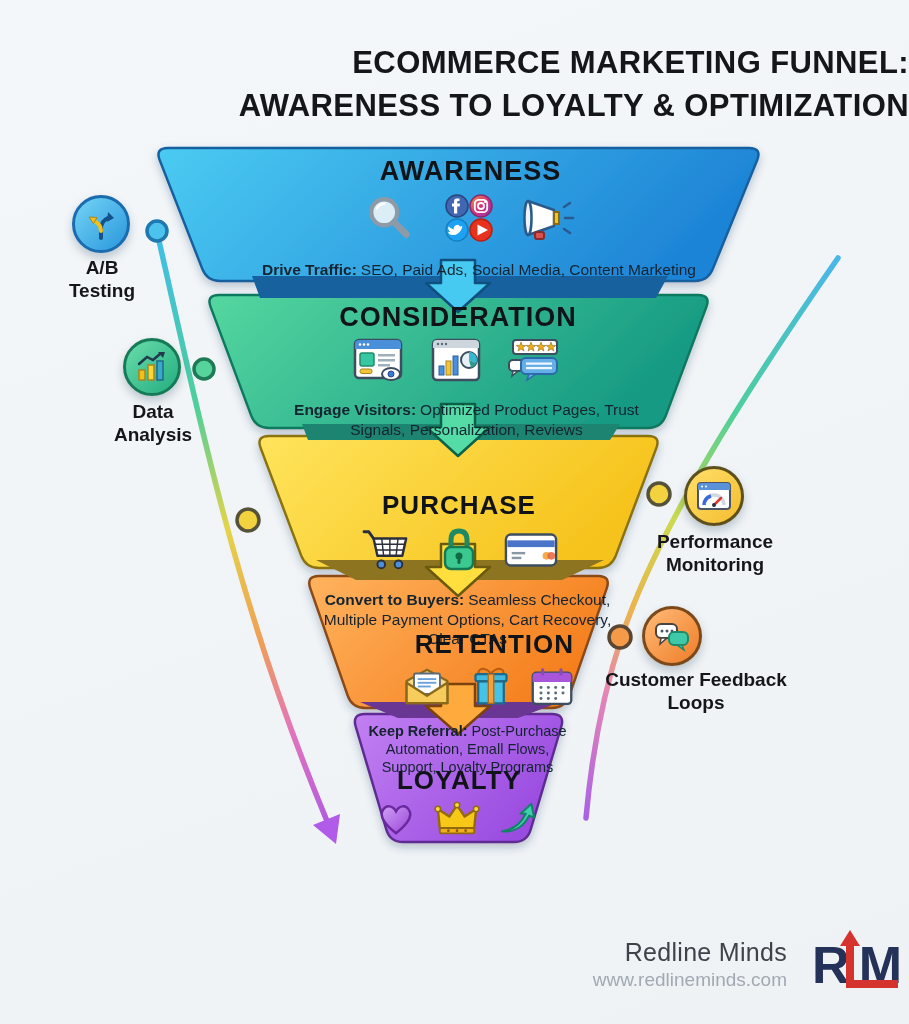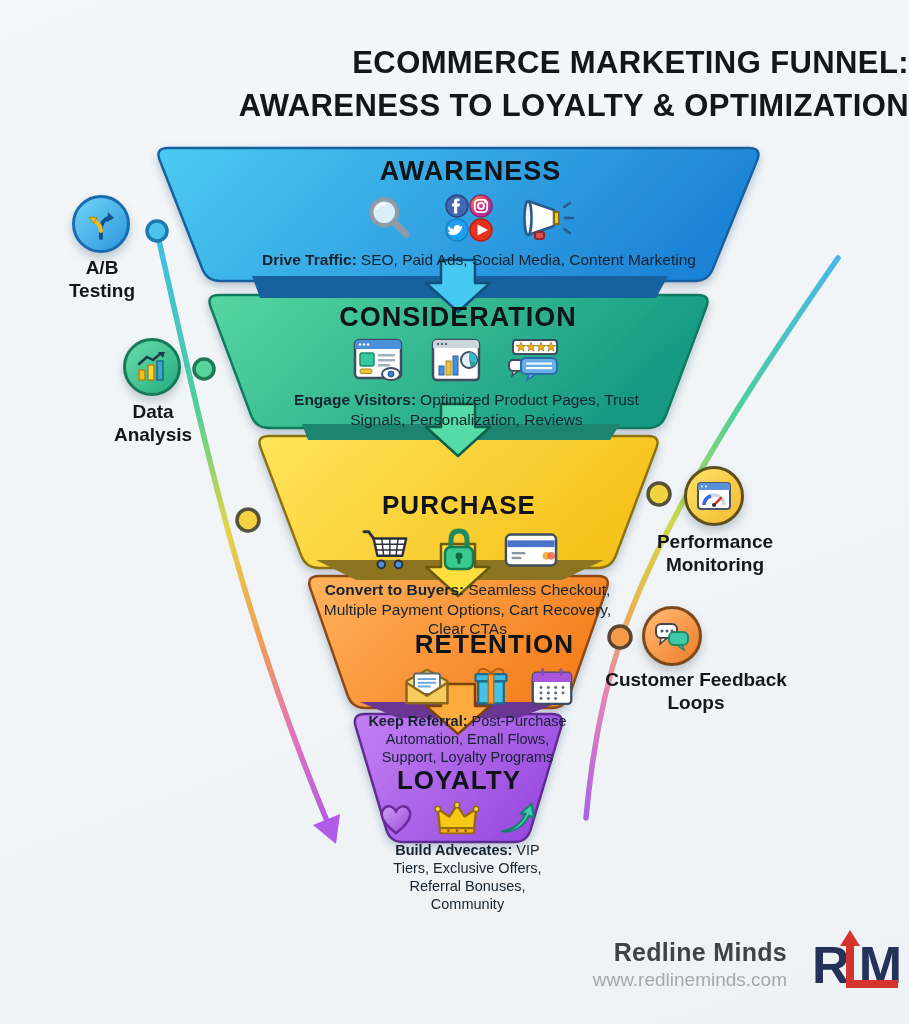--- a/index.html
+++ b/index.html
@@ -11,21 +11,21 @@
   }
   svg.bg { position:absolute; left:0; top:0; width:909px; height:1024px; }
 
   .title { position:absolute; top:42px; left:0; right:0; text-align:right;
     font-weight:800; font-size:31px; line-height:1.38; letter-spacing:.4px; color:#14161b; }
 
   .stage { position:absolute; display:flex; flex-direction:column; align-items:center;
     text-align:center; color:#15202b; }
   .stage h2 { margin:0 0 3px; font-size:27px; font-weight:800; letter-spacing:1px; color:#101418; }
   .stage .icons { display:flex; align-items:center; justify-content:center; gap:24px; margin:2px 0 5px; }
-  .stage .desc { margin:1px 0 0; font-size:15.5px; line-height:1.27; font-weight:500; color:#142330;padding-left:17px; }
+  .stage .desc { margin:11px 0 0; font-size:15.5px; line-height:1.27; font-weight:500; color:#142330;padding-left:17px; }
   .stage .desc b { font-weight:800; margin-right:4px; }
   #st0 { left:208px; top:156px; width:525px; }
   #st1 { left:253px; top:302px; width:410px; }
   #st2 { left:303px; top:442px; width:312px; }
   #st2 h2, #st3 h2, #st4 h2 { font-size:26px;margin-top:48px; }
   #st3 { left:344px; top:581px; width:230px;align-items:flex-end; }
   #st3 .desc, #st4 .desc { font-size:14.5px; line-height:1.24; }
   #st3 .icons, #st4 .icons { gap:18px; margin:1px 0 4px; }
   #st4 { left:360px; top:717px; width:198px; }
 
@@ -38,21 +38,21 @@
 
   .side-label { position:absolute; font-weight:800; font-size:19px; line-height:1.2;
     color:#15161c; text-align:center; }
   #lbl-ab   { left:66px;  top:257px; width:72px; }
   #lbl-data { left:107px; top:401px; width:92px; }
   #lbl-opt  { left:88px;  top:499px; width:160px; letter-spacing:.3px; }
   #lbl-perf { left:629px; top:531px; width:172px; }
   #lbl-cust { left:601px; top:669px; width:190px; }
 
   .footer-text { position:absolute; right:122px; top:938px; text-align:right; }
-  .brand { font-size:25px; font-weight:700; color:#3e434b; letter-spacing:.3px; }
+  .brand { font-size:25px; font-weight:400; color:#3e434b; letter-spacing:.3px; }
   .website { font-size:19px; color:#a2a9b2; margin-top:2px; }
   .logo { position:absolute; left:812px; top:928px; width:90px; height:76px; }
   .logo .letter { position:absolute; font-size:52px; font-weight:800; color:#243158; line-height:70px; }
   .logo .letter.r { left:0; top:2px; }
   .logo .letter.m { right:0; top:2px; }
   .logo svg { position:absolute; left:0; top:0; }
 </style>
 </head>
 <body>
 
@@ -320,21 +320,20 @@
         <circle cx="24" cy="5" r="2.8" fill="#fbda3e" stroke="#936a0e" stroke-width="1.5"></circle>
         <circle cx="44" cy="9" r="2.8" fill="#fbda3e" stroke="#936a0e" stroke-width="1.5"></circle>
         <circle cx="15" cy="31.7" r="1.4" fill="#8a5a10"></circle>
           <circle cx="24" cy="31.7" r="1.4" fill="#8a5a10"></circle>
           <circle cx="33" cy="31.7" r="1.4" fill="#8a5a10"></circle>
       </svg>
       <svg width="44" height="36" viewBox="0 0 46 38">
         <path d="M4,32 C15,30.5 24,24 29,13.5 L23.5,13.5 L35,3 L38,17.5 L32.6,15.5 C27,26.5 17,33.5 4,32 Z" fill="#3ed0ae" stroke="#17806b" stroke-width="2.2" stroke-linejoin="round"></path>
       </svg>
     </div>
-    <p class="desc"><b>Build Advecates:</b><span>VIP Tiers, Exclusive Offers, Referral Bonuses, Community</span></p>
   </section>
 
   <div class="tp" id="tp-ab">
     <svg width="36" height="34" viewBox="0 0 36 34">
       <path d="M18,31 L18,22 Q18,14 25,11" fill="none" stroke="#15518a" stroke-width="4" stroke-linecap="round"></path>
       <polygon points="25,5 31,11 24,15" fill="#15518a"></polygon>
       <path d="M18,24 Q18,17 11,14" fill="none" stroke="#f2c018" stroke-width="4" stroke-linecap="round"></path>
       <polygon points="6,10 14,10.5 10.5,16.5" fill="#f2c018" stroke="#a8861a" stroke-width="1"></polygon>
     </svg>
   </div>

